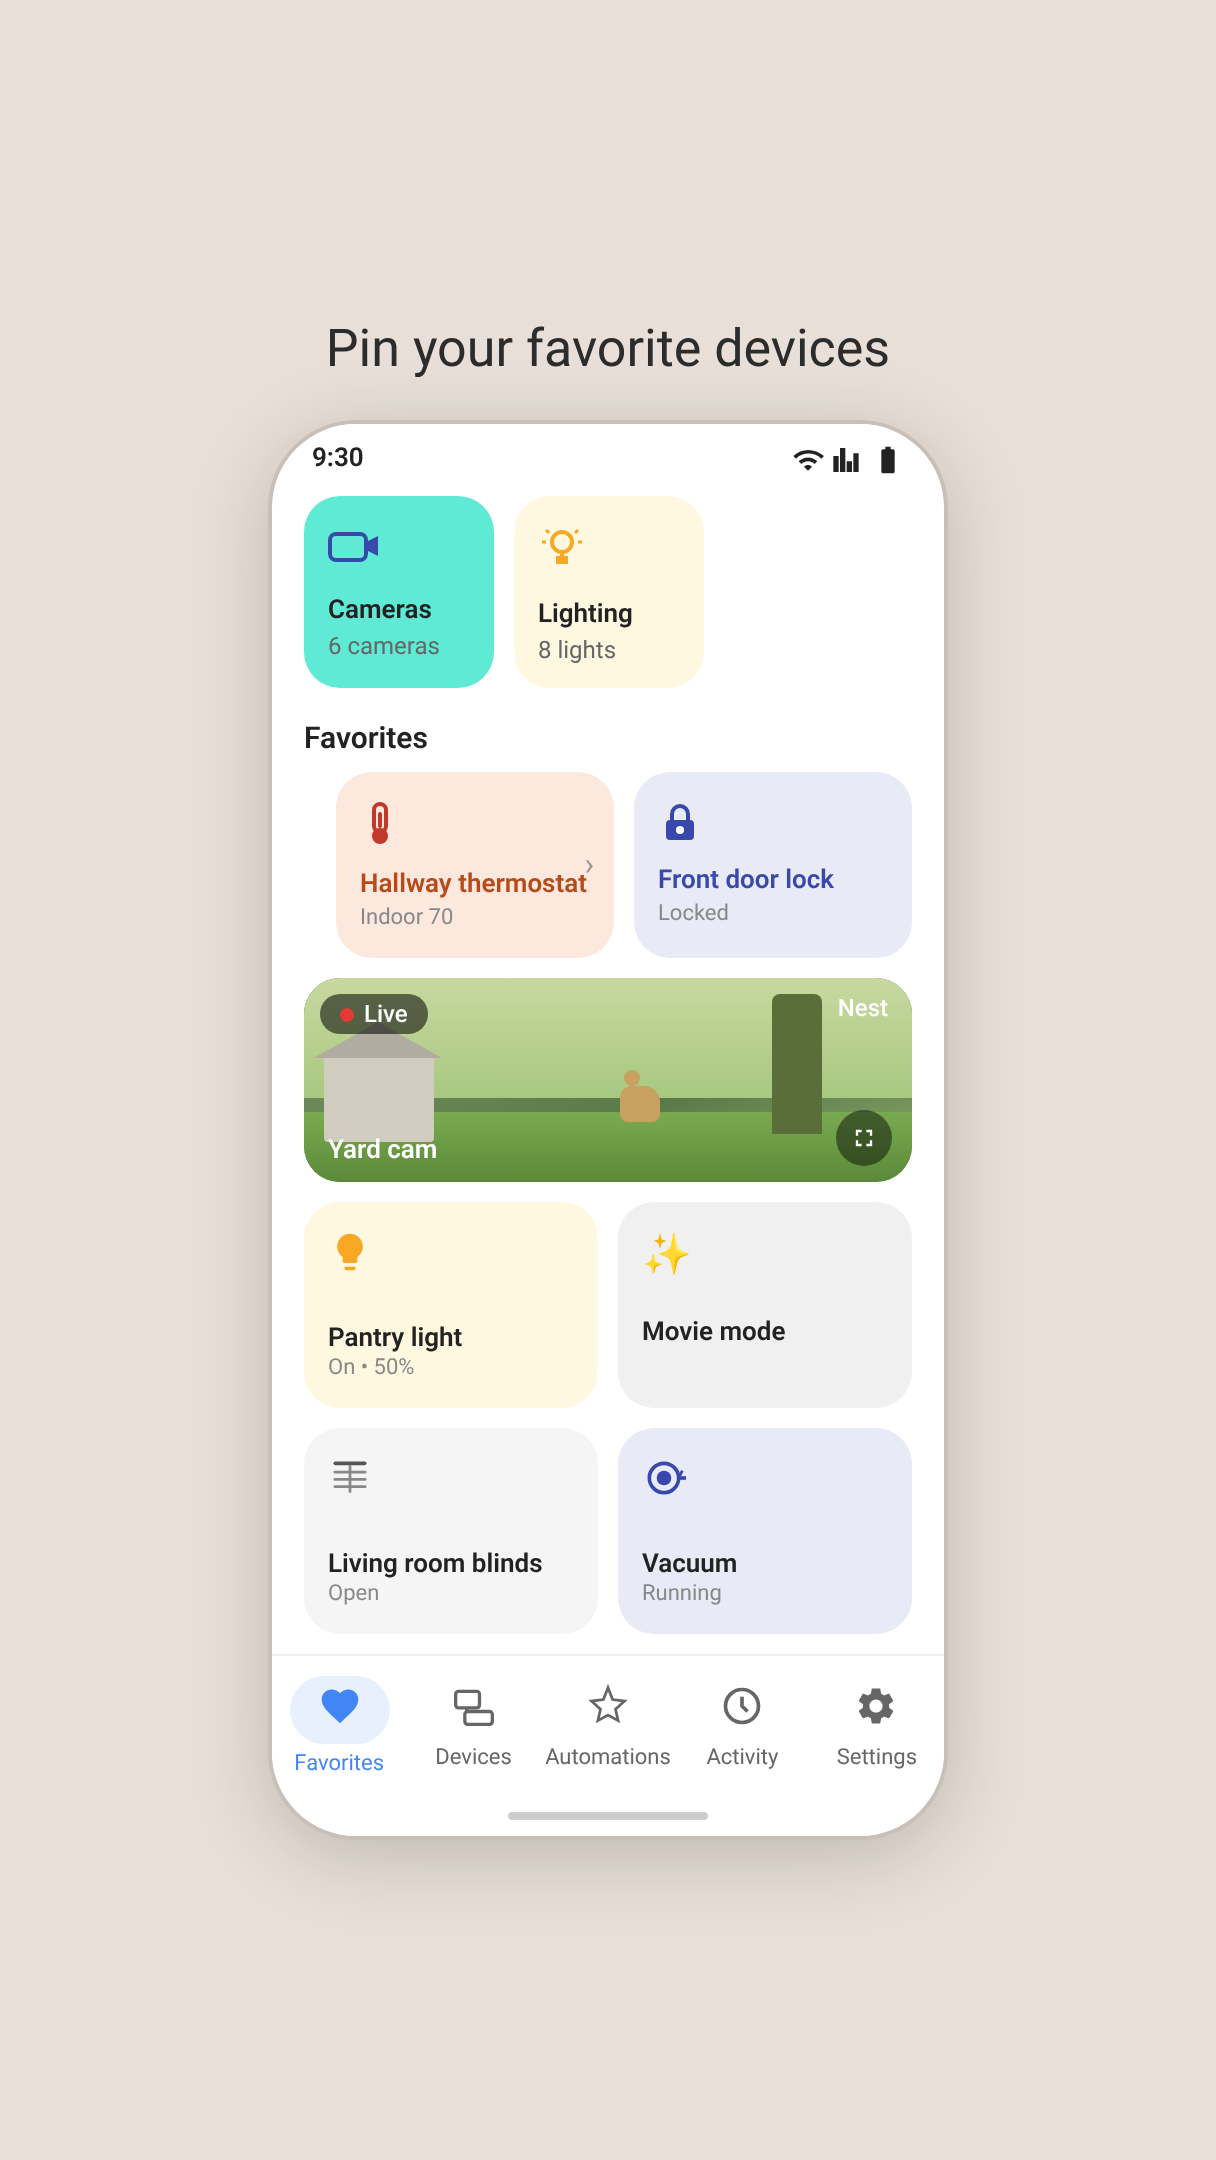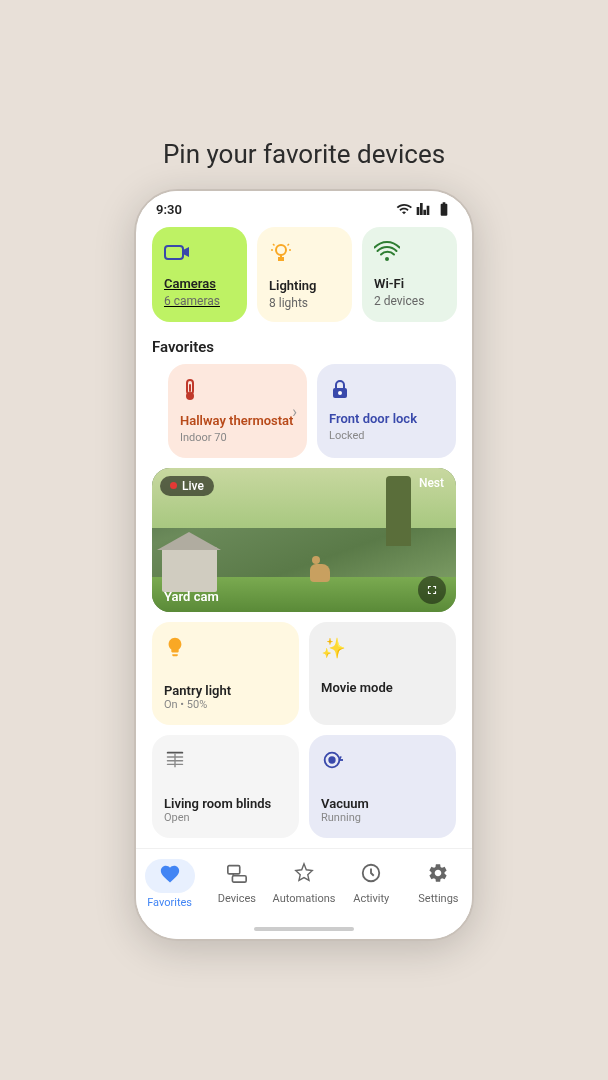--- a/index.html
+++ b/index.html
@@ -122,21 +122,21 @@
       scrollbar-width: none;
     }
     .device-cards::-webkit-scrollbar { display: none; }
     .device-card {
       min-width: 95px;
       background: #f0f0f0;
       border-radius: 18px;
       padding: 14px 12px 12px 12px;
       flex-shrink: 0;
     }
-    .device-card.cameras { background: #bef264; text-decoration: underline; }
+    .device-card.cameras { background: #5eead4; }
     .device-card.lighting { background: #fff8e1; }
     .device-card.wifi { background: #e8f5e9; }
     .device-card-icon {
       font-size: 22px;
       margin-bottom: 8px;
     }
     .device-card-name {
       font-size: 13px;
       font-weight: 600;
       color: #222;
@@ -190,21 +190,21 @@
       top: 50%;
       transform: translateY(-50%);
       color: #999;
       font-size: 16px;
     }
     .camera-feed {
       margin: 0 16px 10px 16px;
       border-radius: 18px;
       overflow: hidden;
       position: relative;
-      height: 144px;
+      height: 102px;
       background: linear-gradient(160deg, #4a6741 0%, #6b8a5a 30%, #5a7a48 60%, #8aaa70 100%);
     }
     .camera-badge {
       position: absolute;
       top: 8px;
       left: 8px;
       background: rgba(0,0,0,0.55);
       border-radius: 20px;
       padding: 3px 10px;
       display: flex;
@@ -443,32 +443,20 @@
           <line x1="9" y1="19" x2="15" y2="19" stroke="#f9a825" stroke-width="2"></line>
           <line x1="4" y1="9" x2="2" y2="9" stroke="#f9a825" stroke-width="1.5"></line>
           <line x1="20" y1="9" x2="22" y2="9" stroke="#f9a825" stroke-width="1.5"></line>
           <line x1="5.5" y1="4.5" x2="4" y2="3" stroke="#f9a825" stroke-width="1.5"></line>
           <line x1="18.5" y1="4.5" x2="20" y2="3" stroke="#f9a825" stroke-width="1.5"></line>
         </svg>
       </div>
       <div class="device-card-name">Lighting</div>
       <div class="device-card-count">8 lights</div>
     </div>
-    <div class="device-card wifi">
-      <div class="device-card-icon">
-        <svg width="26" height="22" viewBox="0 0 26 22" fill="none">
-          <path d="M13 16a2 2 0 100 4 2 2 0 000-4z" fill="#2e7d32"></path>
-          <path d="M7 13.5c1.7-1.7 4-2.7 6.5-2.7s4.8 1 6.5 2.7" stroke="#2e7d32" stroke-width="2" fill="none" stroke-linecap="round"></path>
-          <path d="M3.5 10C6.2 7.3 9.4 6 13 6s6.8 1.3 9.5 4" stroke="#2e7d32" stroke-width="2" fill="none" stroke-linecap="round"></path>
-          <path d="M0.5 6.5C4 3 8.3 1 13 1s9 2 12.5 5.5" stroke="#2e7d32" stroke-width="2" fill="none" stroke-linecap="round"></path>
-        </svg>
-      </div>
-      <div class="device-card-name">Wi-Fi</div>
-      <div class="device-card-count">2 devices</div>
-    </div>
   </div>
 
   <div class="section-label">Favorites</div>
 
   <div class="favorites-row">
 
     <div class="fav-card thermostat">
       <div class="fav-icon">
         <svg width="20" height="24" viewBox="0 0 20 24" fill="none">
           <rect x="7" y="2" width="6" height="14" rx="3" stroke="#c0392b" stroke-width="2" fill="none"></rect>

